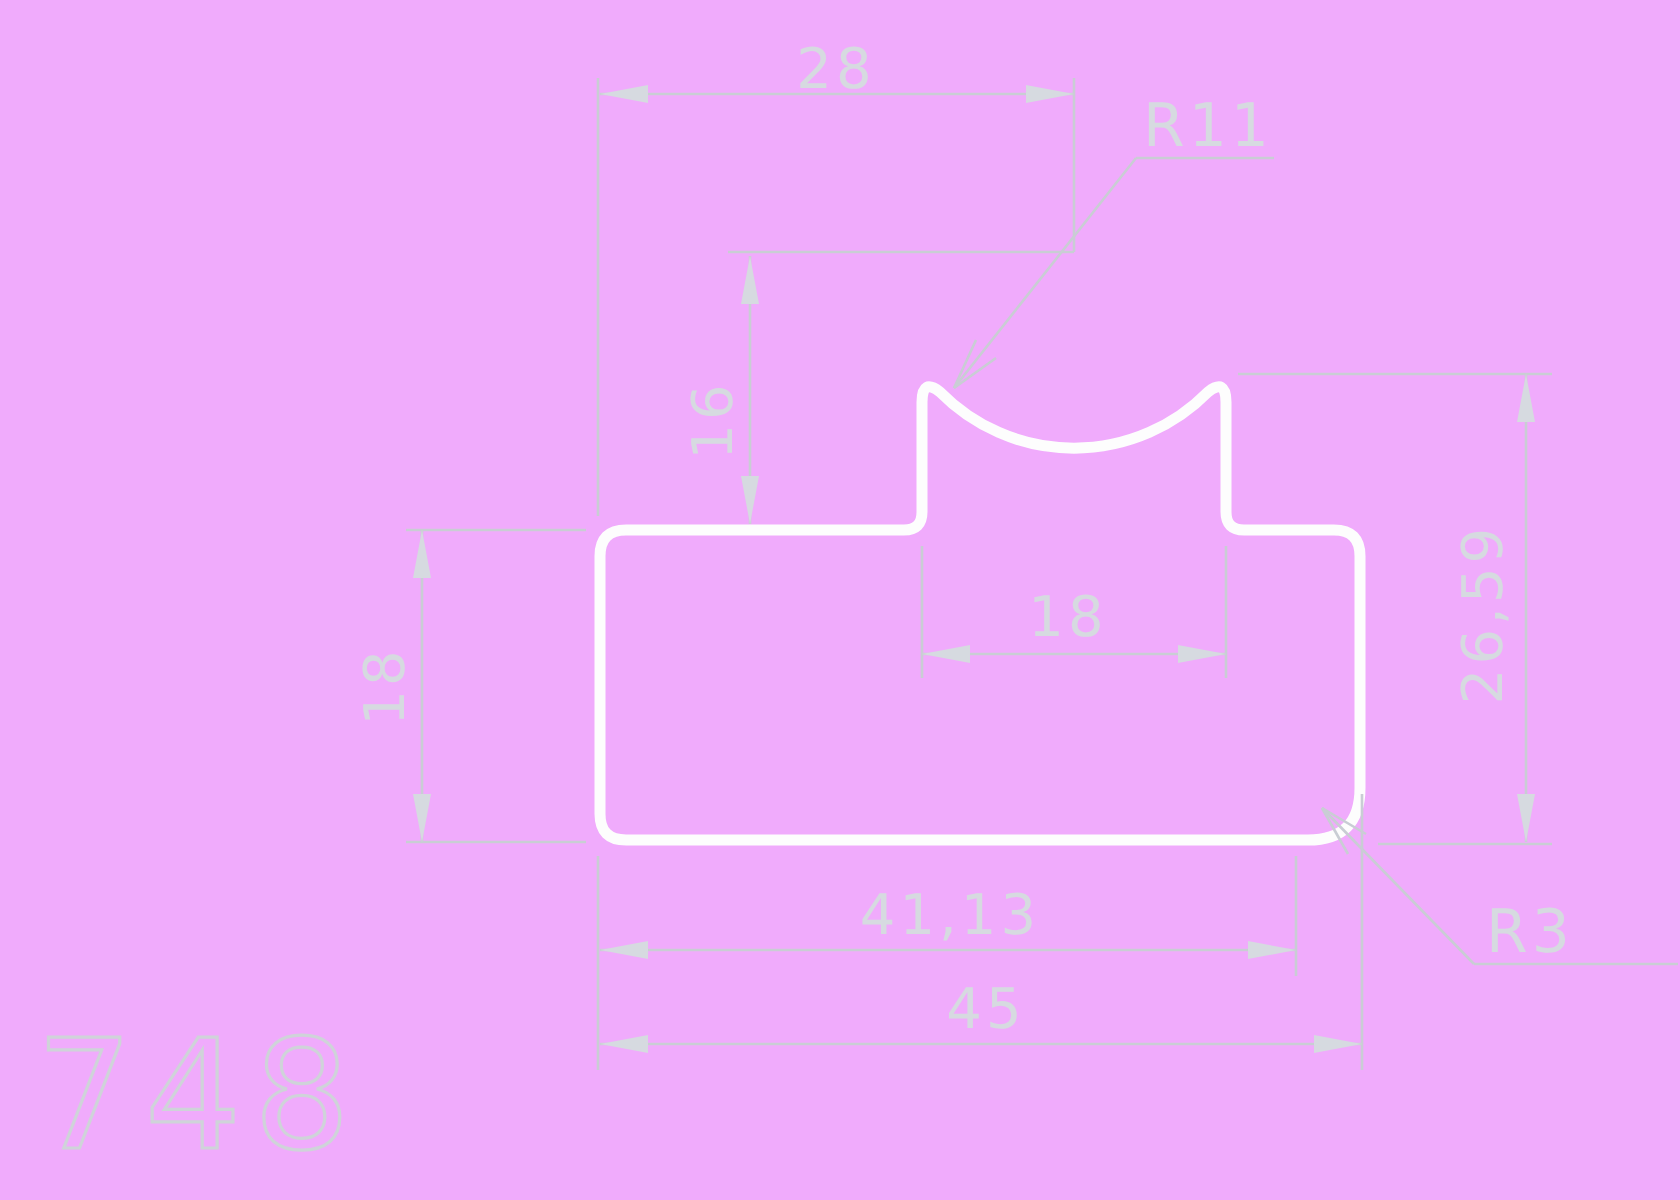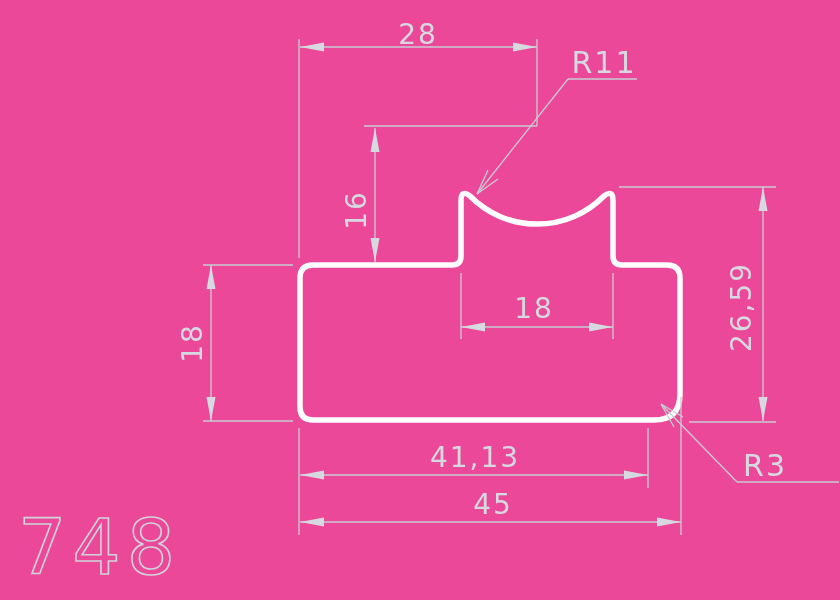--- a/index.html
+++ b/index.html
@@ -8,21 +8,21 @@
     background: #20262f;
     width: 840px;
     height: 600px;
     overflow: hidden;
     font-family: "DejaVu Sans", sans-serif;
   }
   .canvas {
     position: relative;
     width: 840px;
     height: 600px;
-    background: #ec4899;
+    background: #f0abfc;
   }
   svg { display: block; }
   .profile {
     fill: none;
     stroke: #fdfdfd;
     stroke-width: 5.5;
     stroke-linejoin: round;
     stroke-linecap: round;
   }
   .dim-line, .ext-line, .leader-line {

